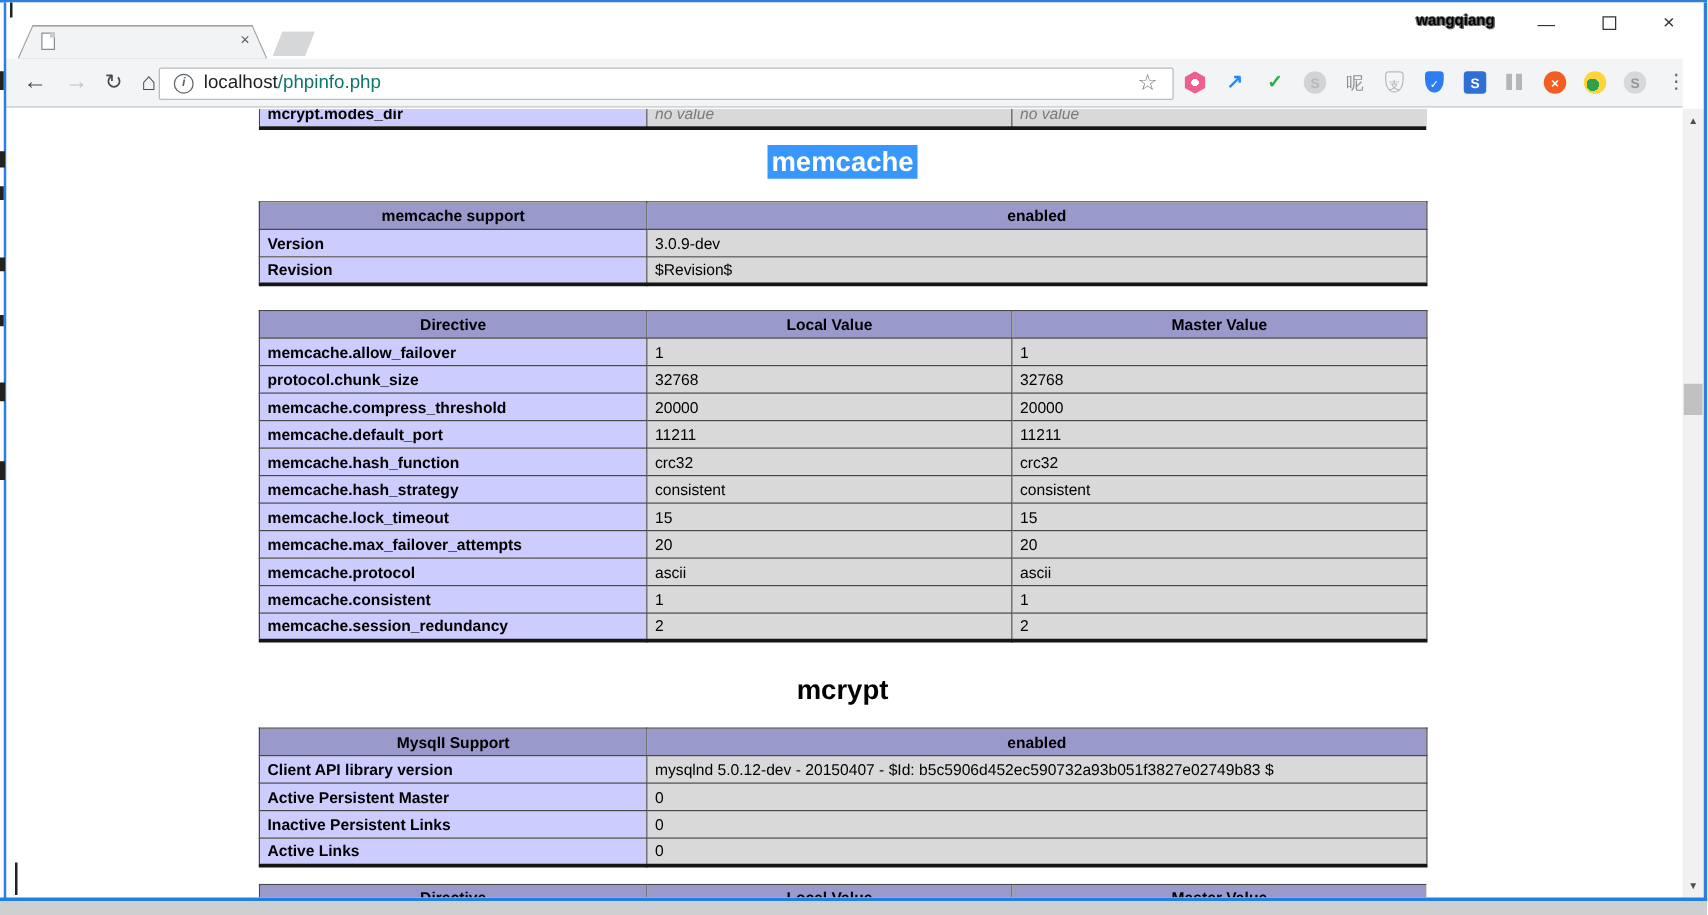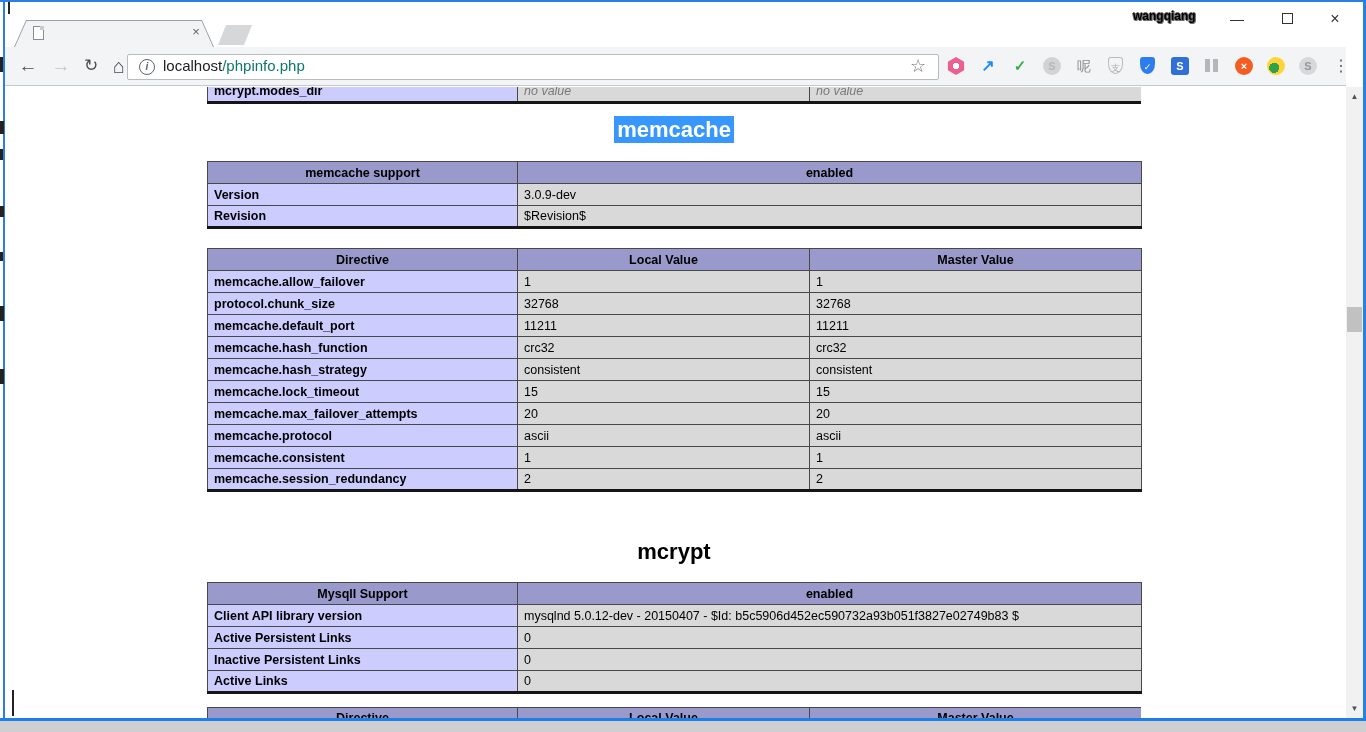--- a/index.html
+++ b/index.html
@@ -197,20 +197,25 @@
             <td class="e">memcache.allow_failover</td>
             <td class="v">1</td>
             <td class="v">1</td>
           </tr>
       <tr>
             <td class="e">protocol.chunk_size</td>
             <td class="v">32768</td>
             <td class="v">32768</td>
           </tr>
       <tr>
+            <td class="e">memcache.compress_threshold</td>
+            <td class="v">20000</td>
+            <td class="v">20000</td>
+          </tr>
+      <tr>
             <td class="e">memcache.default_port</td>
             <td class="v">11211</td>
             <td class="v">11211</td>
           </tr>
       <tr>
             <td class="e">memcache.hash_function</td>
             <td class="v">crc32</td>
             <td class="v">crc32</td>
           </tr>
       <tr>
@@ -256,21 +261,21 @@
       <tbody>
           <tr>
         <th>MysqlI Support</th>
         <th>enabled</th>
       </tr>
       <tr>
             <td class="e">Client API library version</td>
             <td class="v">mysqlnd 5.0.12-dev - 20150407 - $Id: b5c5906d452ec590732a93b051f3827e02749b83 $</td>
           </tr>
       <tr>
-            <td class="e">Active Persistent Links</td>
+            <td class="e">Active Persistent Master</td>
             <td class="v">0</td>
           </tr>
       <tr>
             <td class="e">Inactive Persistent Links</td>
             <td class="v">0</td>
           </tr>
       <tr>
             <td class="e">Active Links</td>
             <td class="v">0</td>
           </tr>

